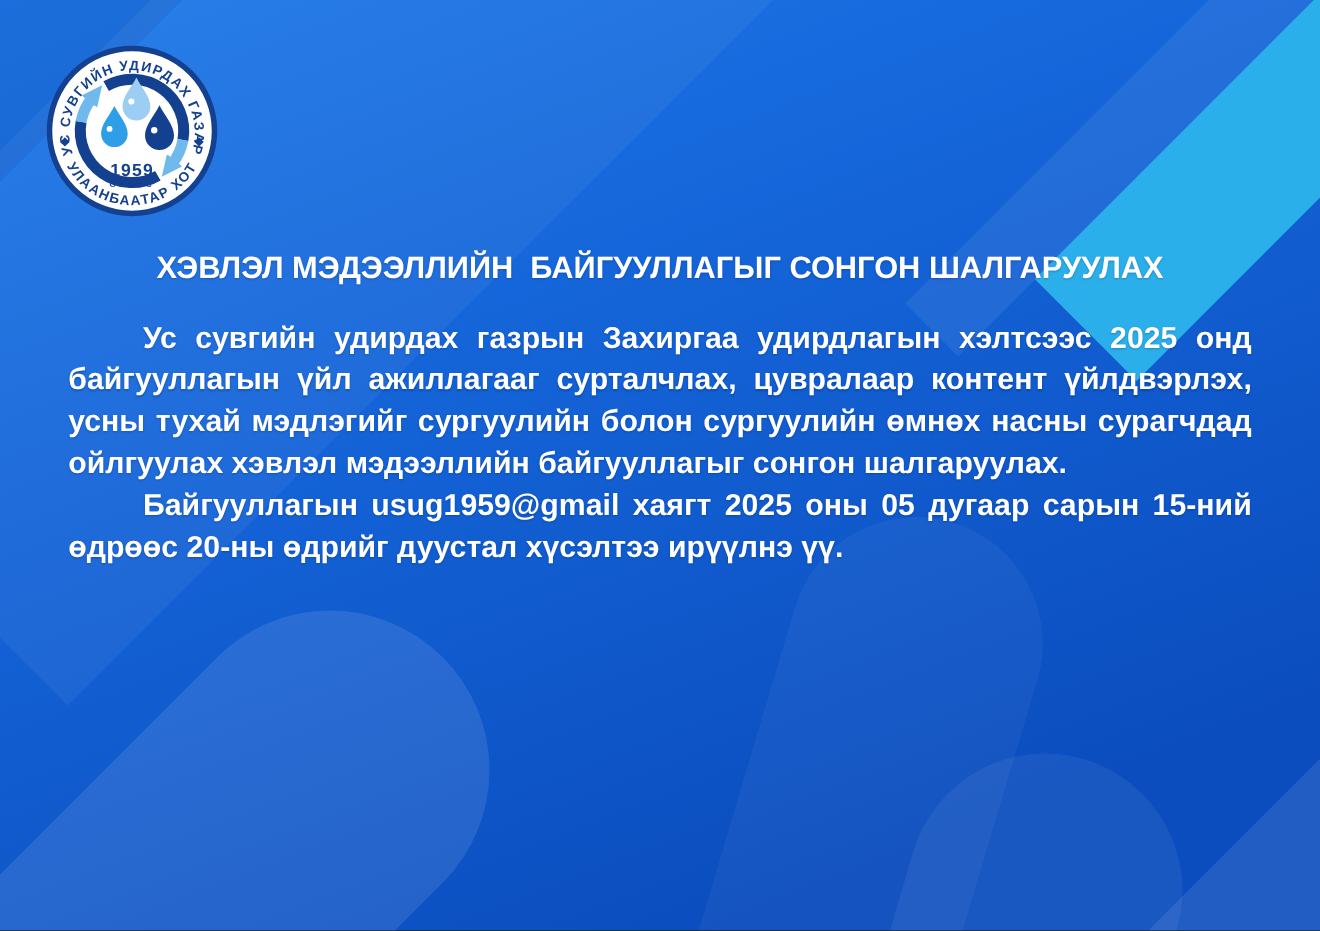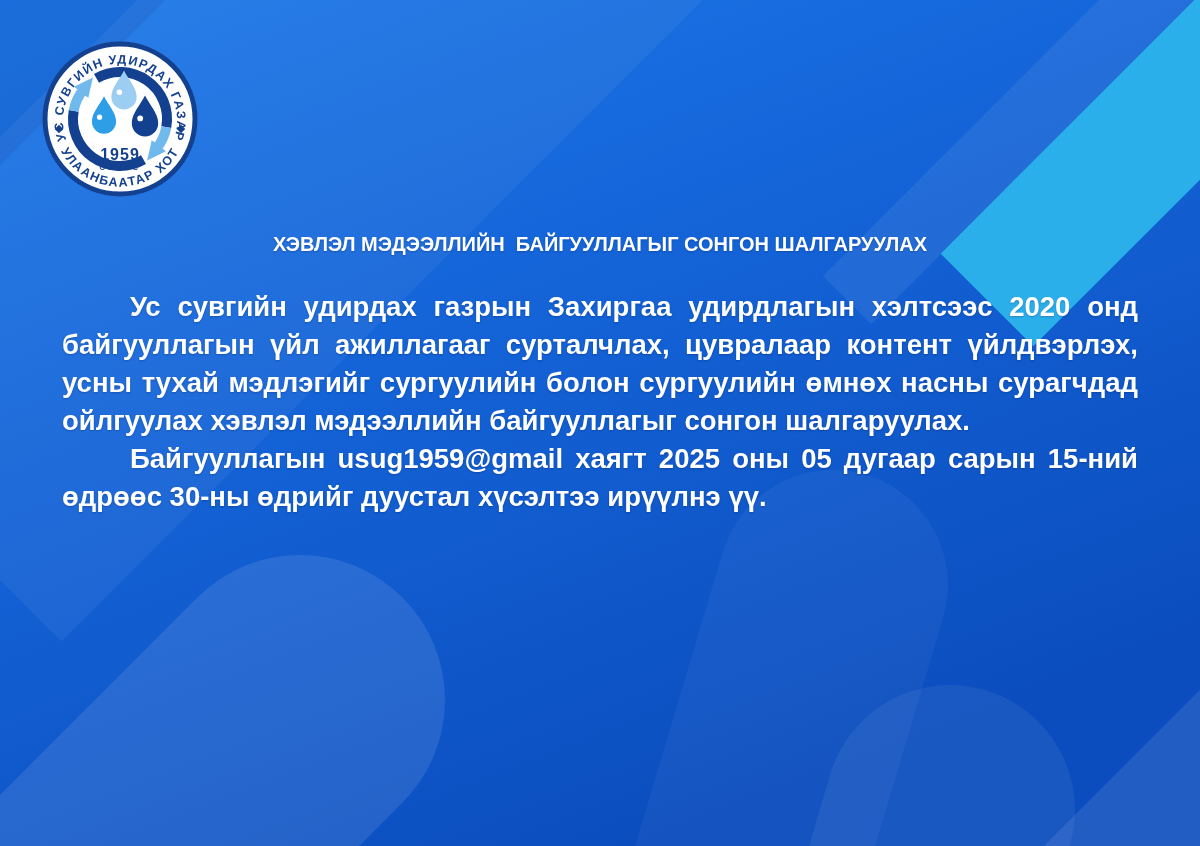--- a/index.html
+++ b/index.html
@@ -9,21 +9,21 @@
     overflow:hidden;
     font-family:"Liberation Sans",sans-serif;
     color:#fff;
   }
   .bg{position:absolute;left:0;top:0;width:1200px;height:846px;display:block;}
   .logo{position:absolute;left:35px;top:34px;width:170px;height:170px;}
   .content{
     position:absolute;left:62px;top:226px;width:1076px;
   }
   .title{
-    font-size:20px;line-height:36px;font-weight:700;
+    font-size:28px;line-height:36px;font-weight:700;
     text-align:center;white-space:pre-wrap;
     text-shadow:0 1px 2px rgba(0,10,60,0.25);
   }
   .body-text{
     margin-top:26px;
     font-size:27.5px;line-height:38px;font-weight:700;
     text-align:justify;
     text-shadow:0 1px 2px rgba(0,10,60,0.25);
   }
   .body-text p{margin:0;}
@@ -99,18 +99,18 @@
       </g>
     </g>
 
     <text x="85" y="126" text-anchor="middle" font-size="16" font-weight="700" fill="#14418F" letter-spacing="1">1959</text>
     <text x="85" y="136" text-anchor="middle" font-size="7.5" font-weight="700" fill="#14418F" letter-spacing="2.5">ОНООС</text>
   </svg>
 
   <div class="content">
     <div class="title">ХЭВЛЭЛ МЭДЭЭЛЛИЙН  БАЙГУУЛЛАГЫГ СОНГОН ШАЛГАРУУЛАХ</div>
     <div class="body-text">
-      <p class="indent">Ус сувгийн удирдах газрын Захиргаа удирдлагын хэлтсээс 2020 онд байгууллагын үйл ажиллагааг сурталчлах, цувралаар контент үйлдвэрлэх, усны тухай мэдлэгийг сургуулийн болон сургуулийн өмнөх насны сурагчдад ойлгуулах хэвлэл мэдээллийн  байгууллагыг сонгон шалгаруулах.</p>
-      <p class="indent">Байгууллагын usug1959@gmail хаягт 2025 оны 05 дугаар сарын 15-ний өдрөөс 30-ны өдрийг дуустал хүсэлтээ ирүүлнэ үү.</p>
+      <p class="indent">Ус сувгийн удирдах газрын Захиргаа удирдлагын хэлтсээс 2025 онд байгууллагын үйл ажиллагааг сурталчлах, цувралаар контент үйлдвэрлэх, усны тухай мэдлэгийг сургуулийн болон сургуулийн өмнөх насны сурагчдад ойлгуулах хэвлэл мэдээллийн  байгууллагыг сонгон шалгаруулах.</p>
+      <p class="indent">Байгууллагын usug1959@gmail хаягт 2025 оны 05 дугаар сарын 15-ний өдрөөс 20-ны өдрийг дуустал хүсэлтээ ирүүлнэ үү.</p>
     </div>
   </div>
 
 </div>
 
 </body></html>

